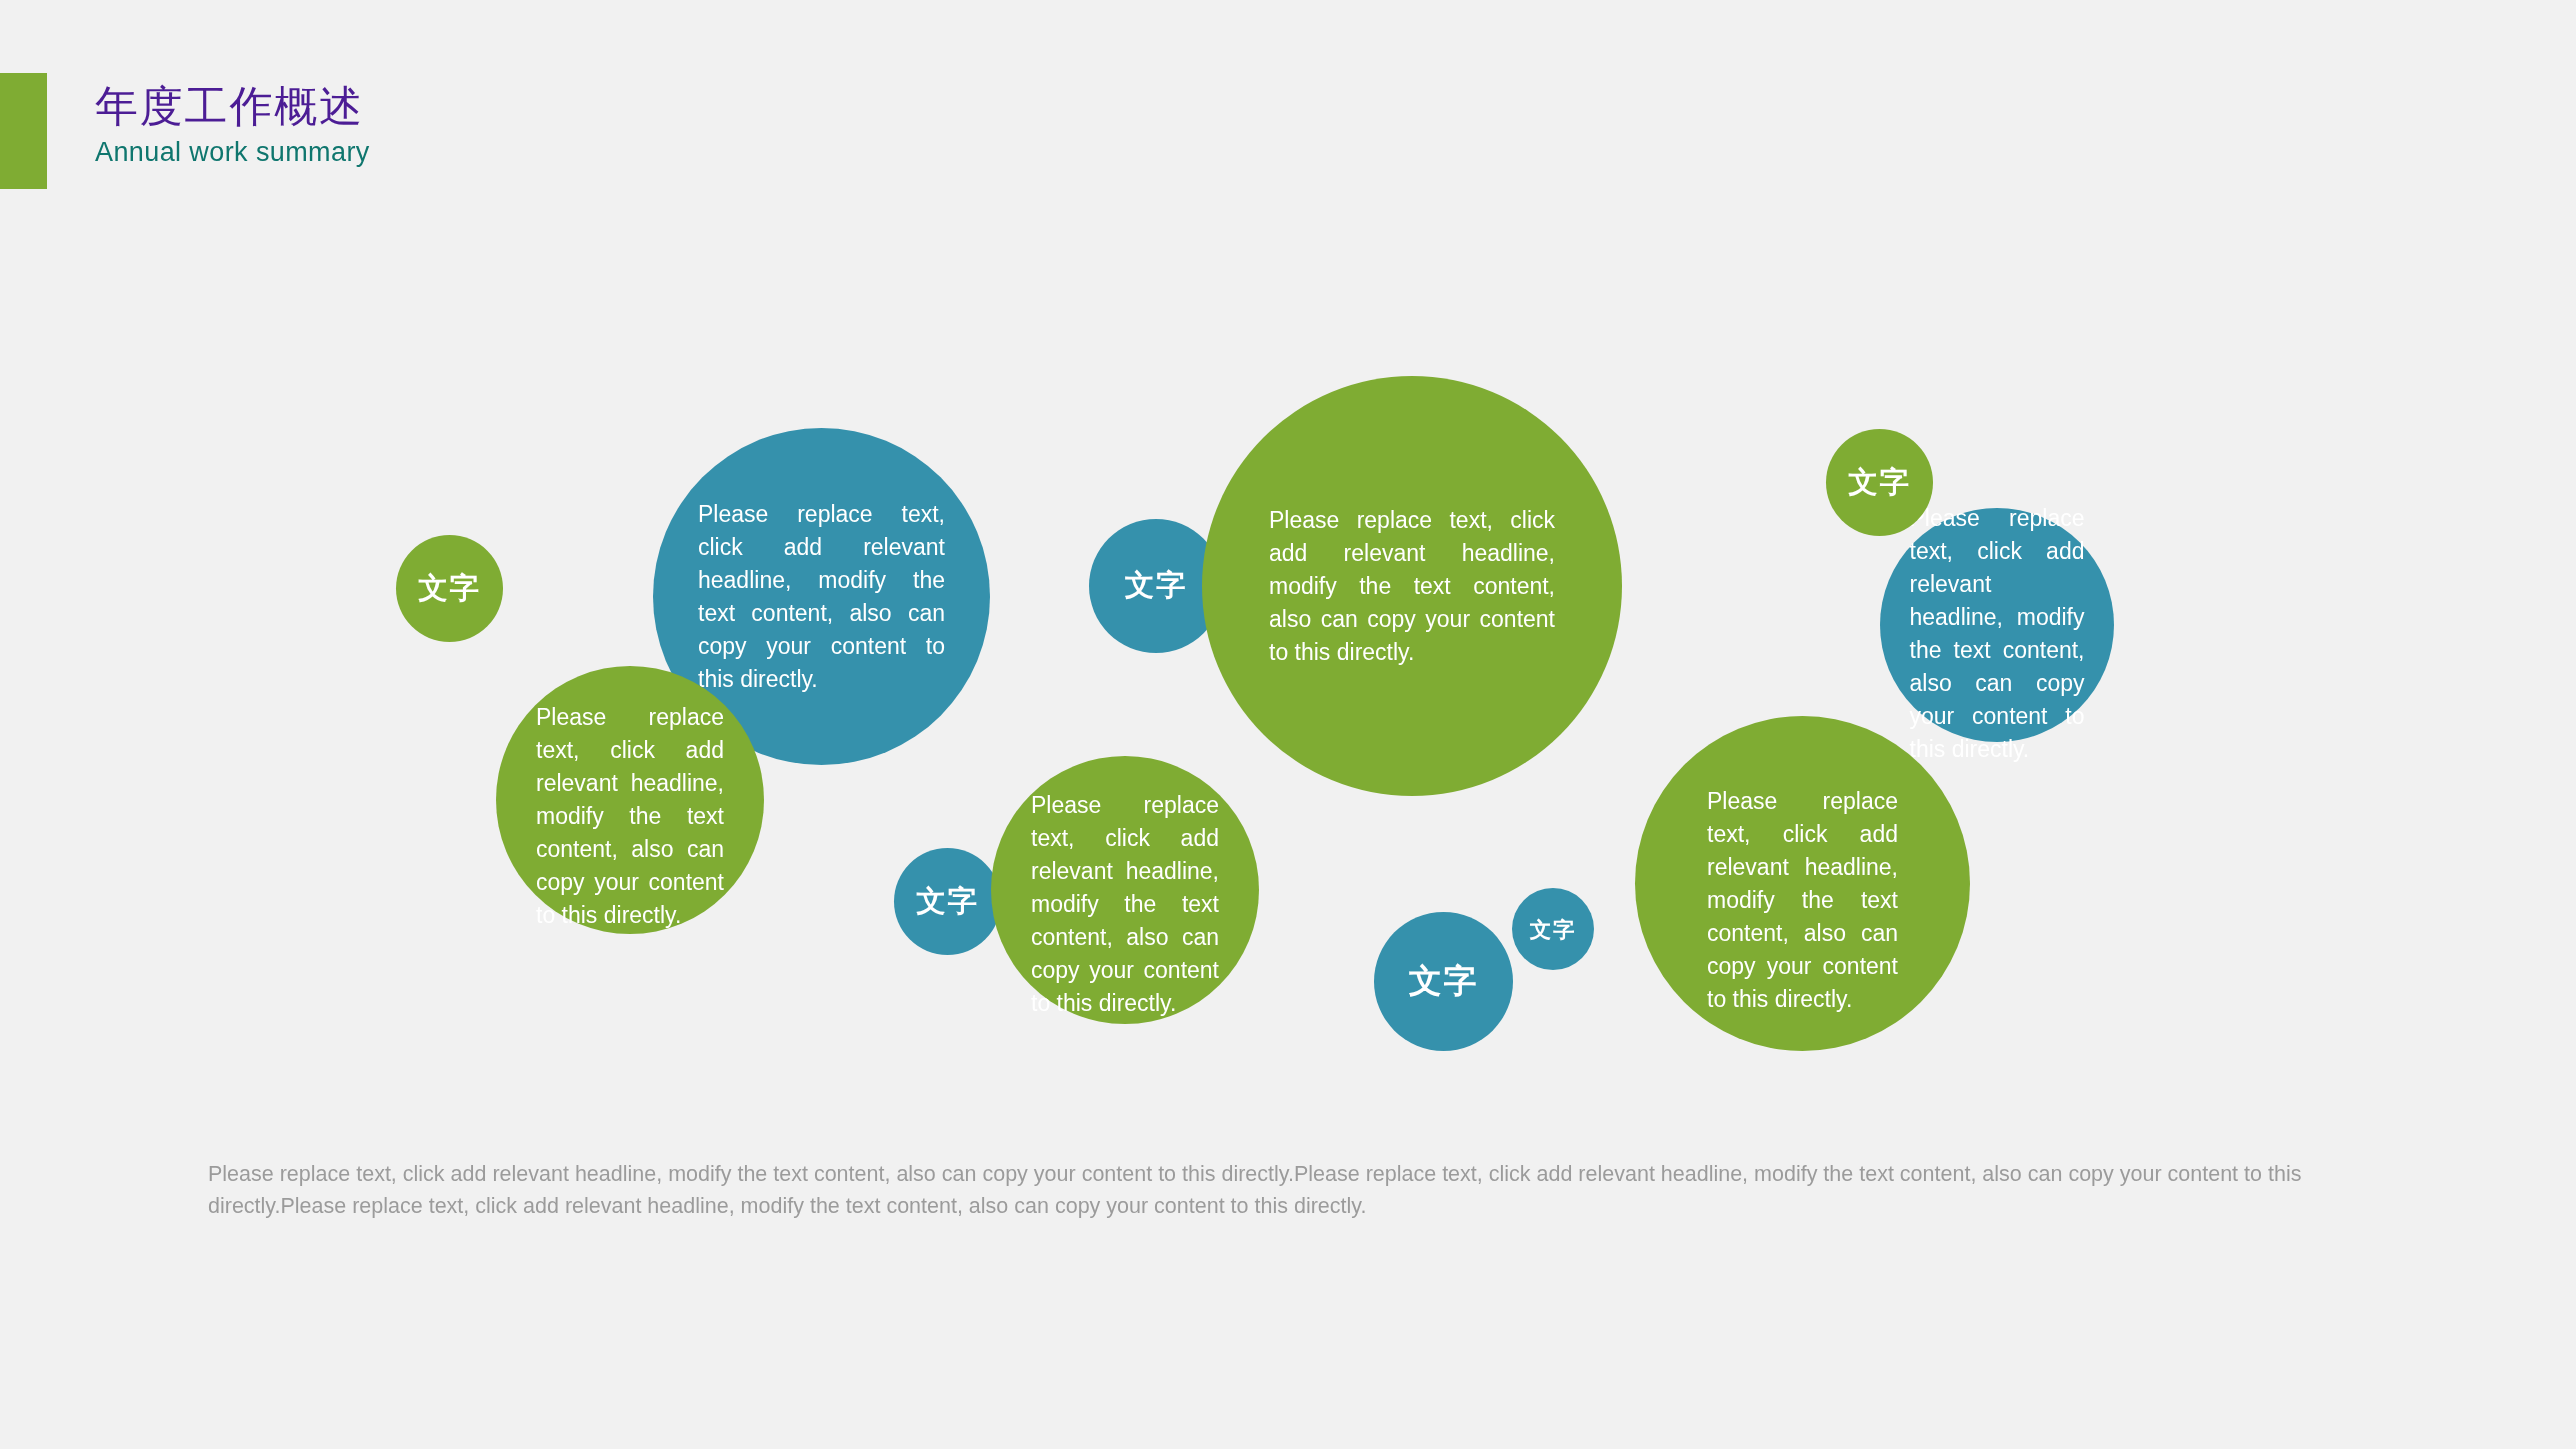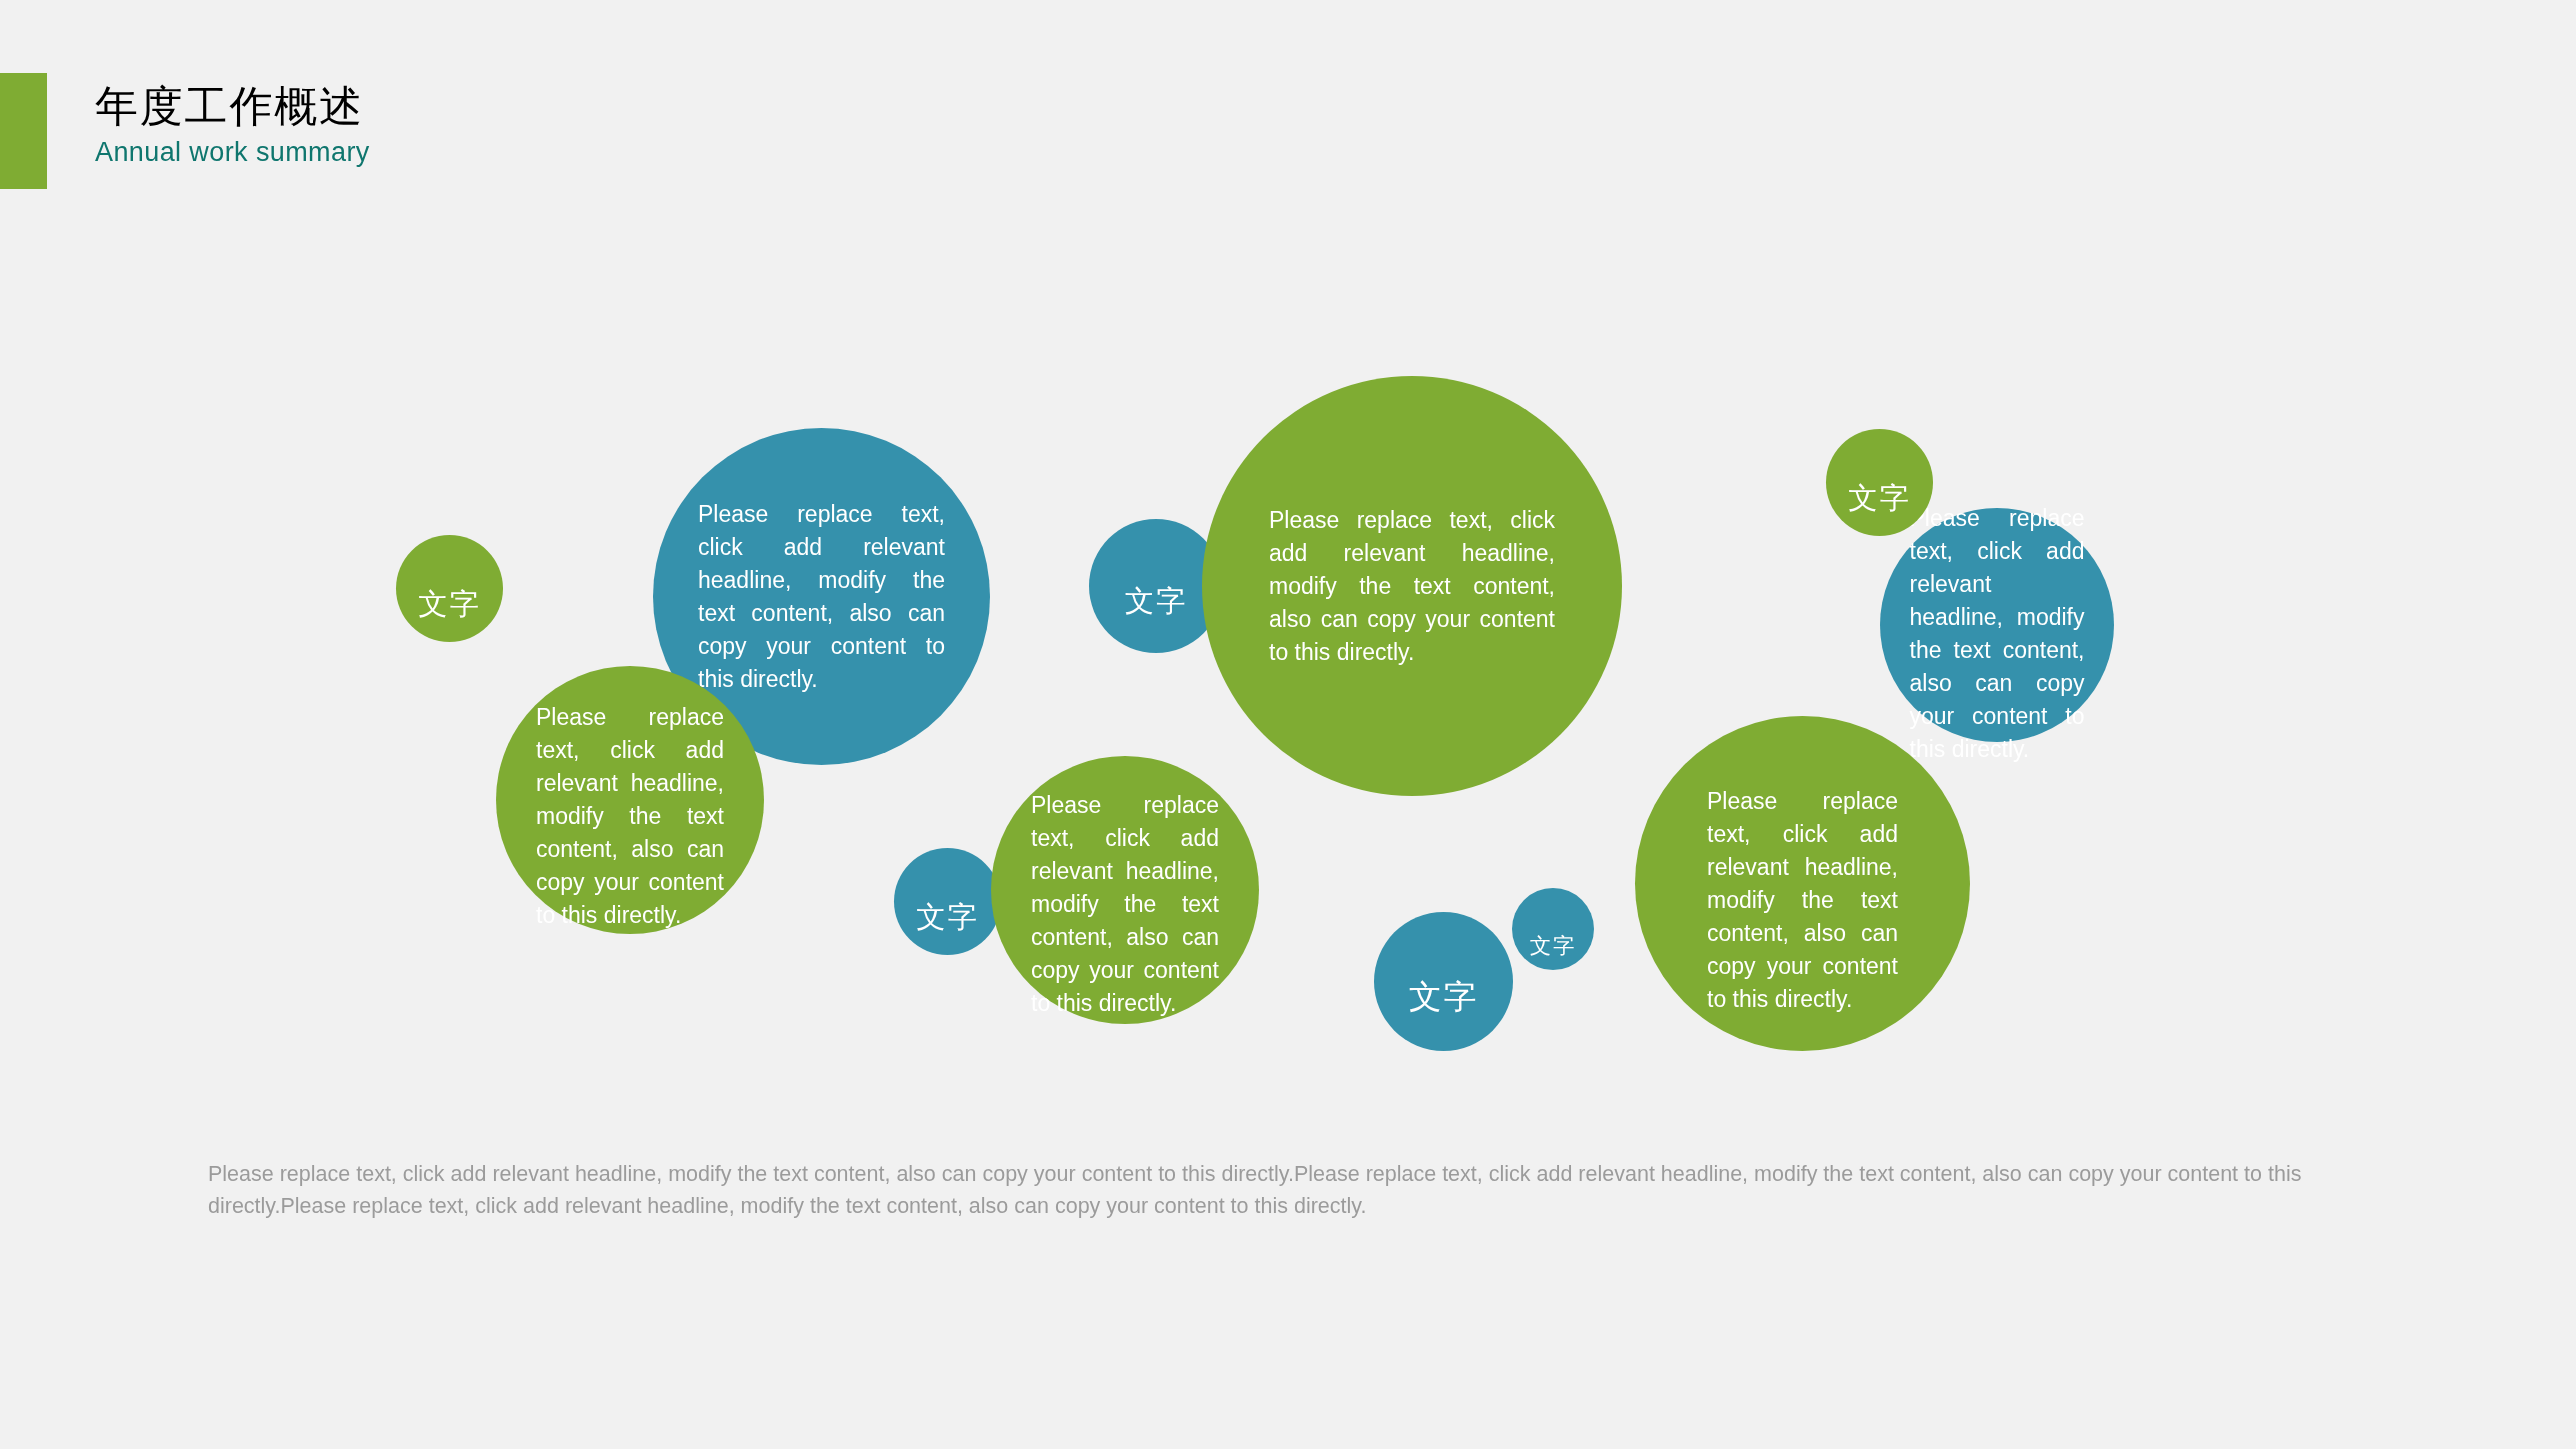--- a/index.html
+++ b/index.html
@@ -24,21 +24,21 @@
     height: 116px;
     background: #7FAC33;
   }
   #header-block {
     position: absolute;
     left: 95px;
     top: 81px;
   }
   #page-title {
     font-size: 43px;
-    color: #000000;
+    color: #4c1d95;
     font-weight: 400;
     letter-spacing: 1.8px;
     line-height: 1.18;
     white-space: nowrap;
   }
   #page-subtitle {
     margin-top: 5.4px;
     font-size: 27px;
     color: #0f766e;
     font-weight: 400;
@@ -67,29 +67,30 @@
     width: 100%;
     color: #ffffff;
     text-align: justify;
     text-align-last: left;
     box-sizing: border-box;
     word-spacing: 0px;
   }
   .bubble-label {
     position: absolute;
     left: 0;
-    top: 16px;
+    top: 0;
     width: 100%;
     height: 100%;
     display: flex;
     align-items: center;
     justify-content: center;
     color: #ffffff;
     font-family: "DejaVu Sans", "Liberation Sans", sans-serif;
     letter-spacing: 1.8px;
+    font-weight: bold;
   }
 
   
   #footer-paragraph {
     position: absolute;
     left: 208px;
     top: 1158px;
     width: 2174px;
     font-size: 21.5px;
     line-height: 32px;

